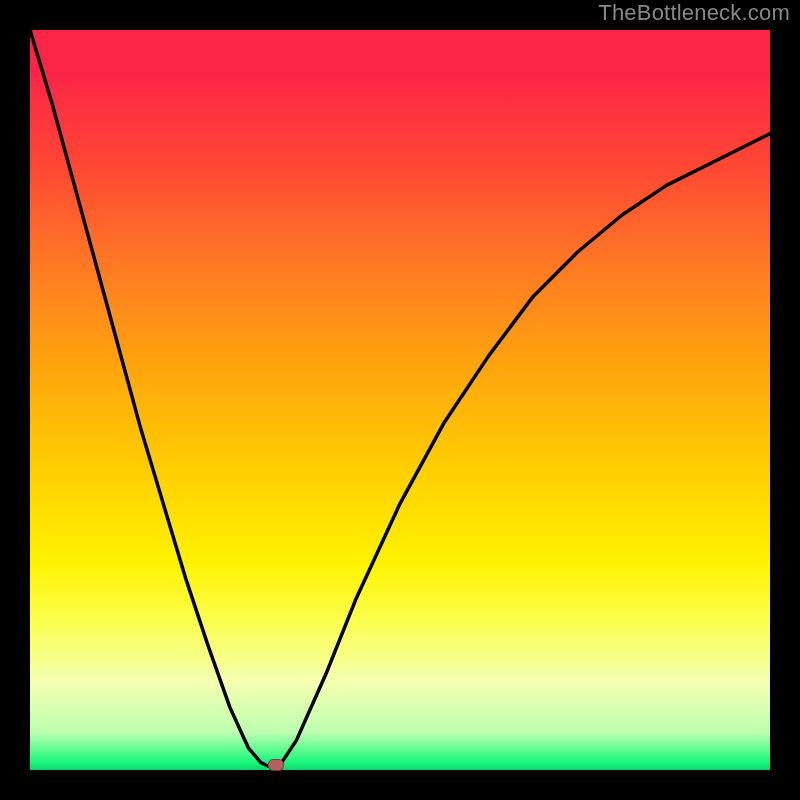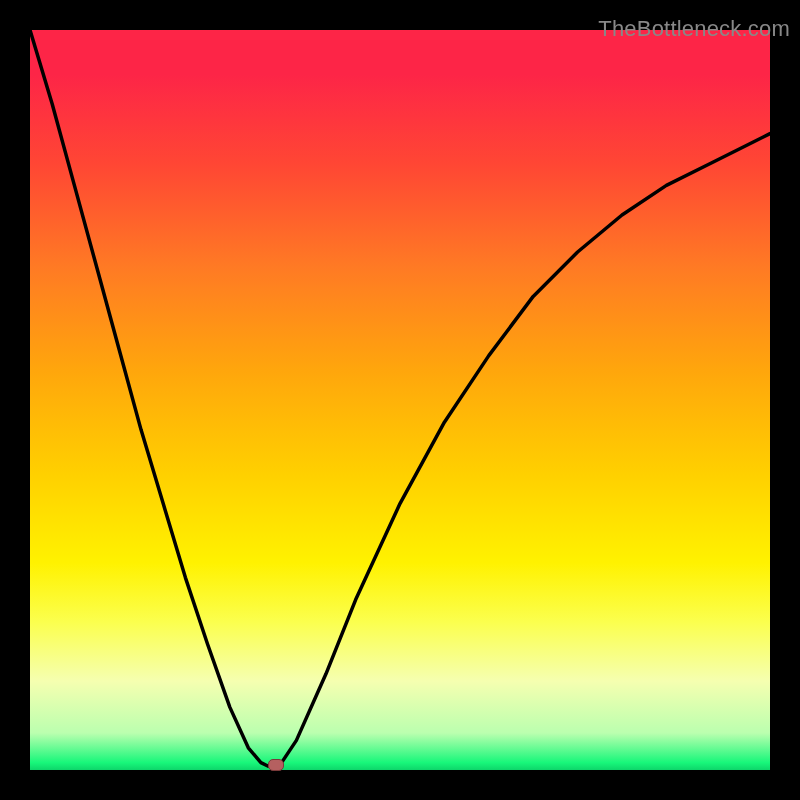--- a/index.html
+++ b/index.html
@@ -11,21 +11,21 @@
     font-family: Arial, Helvetica, sans-serif;
     overflow: hidden;
   }
   .wrap {
     position: relative;
     width: 800px;
     height: 800px;
   }
   .watermark {
     position: absolute;
-    top: 16px;
+    top: 0;
     right: 10px;
     color: #888;
     font-size: 22px;
     letter-spacing: 0.2px;
     user-select: none;
     z-index: 5;
   }
   .plot-area {
     position: absolute;
     left: 30px;

